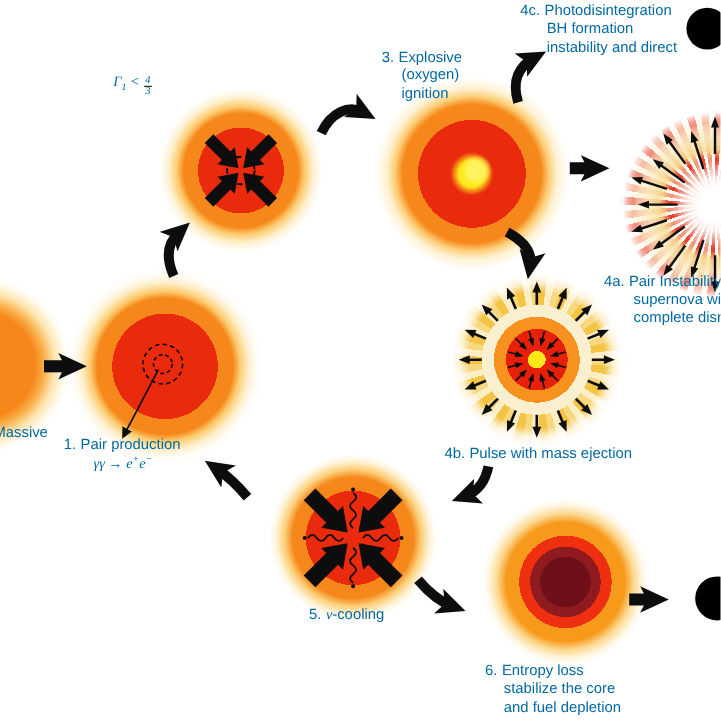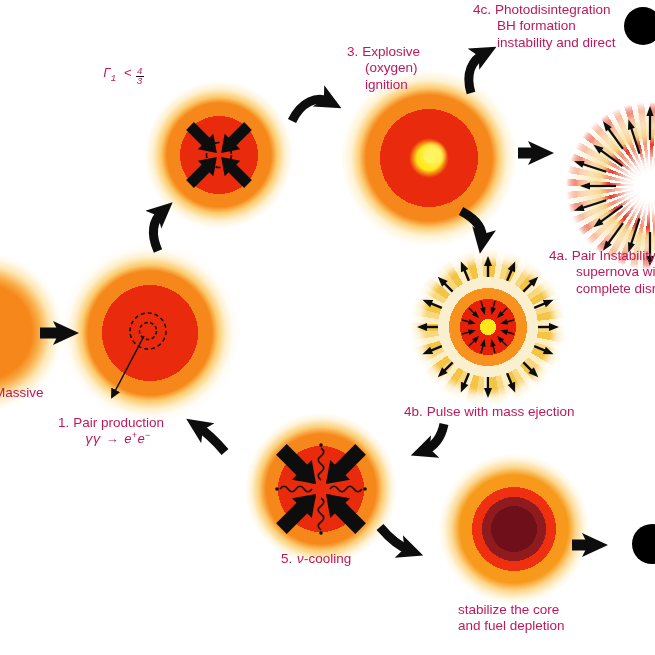--- a/index.html
+++ b/index.html
@@ -32,23 +32,23 @@
       radial-gradient(circle,rgba(255,255,255,0) 0 62px,rgba(255,255,255,.75) 70px,#ffffff 78px),
       repeating-conic-gradient(#f4c445 0 7deg,#fdeec6 7deg 13deg,#f8d87e 13deg 19deg);}
   .st-5{left:241px;top:409px;width:160px;height:160px;
     background:radial-gradient(circle,#ea2a0d 0 43px,#f6881b 43px 55px,rgba(250,185,60,.7) 62px,rgba(253,224,150,.35) 70px,rgba(255,255,255,0) 76px);}
   .st-6{left:439px;top:454px;width:150px;height:150px;
     background:radial-gradient(circle,#6f0f1a 0 23px,#8f1b1f 23px 32px,#ee2f10 32px 42px,#f79a1c 42px 54px,rgba(250,190,70,.6) 62px,rgba(253,228,160,.3) 70px,rgba(255,255,255,0) 76px);}
   .bh{position:absolute;border-radius:50%;background:#000;}
   .bh-1{left:624px;top:7px;width:38px;height:38px;}
   .bh-2{left:632px;top:524px;width:40px;height:40px;}
   
-  .lbl{position:absolute;font-size:13.5px;line-height:1.22;white-space:nowrap;color:#be185d;z-index:5;}
+  .lbl{position:absolute;font-size:13.5px;line-height:1.22;white-space:nowrap;color:#0369a1;z-index:5;}
   .num{margin-right:4px;}
-  .math{font-family:Liberation Mono, monospace;font-style:italic;font-size:13px;}
+  .math{font-family:Liberation Serif, serif;font-style:italic;font-size:13px;}
   .math sup,.math sub{font-size:9px;}
   .ind18{padding-left:18px}.ind20{padding-left:20px}.ind24{padding-left:24px}
   .ind25{padding-left:27px}.ind27{padding-left:27px}.ind17{padding-left:17px}.ind35{padding-left:35px}
   .frac{display:inline-block;vertical-align:-7px;text-align:center;line-height:1;margin-left:4px;}
   .frac .fn{display:block;font-size:9.5px;border-bottom:1px solid #111;padding:0 1px;}
   .frac .fd{display:block;font-size:9.5px;}
   svg{display:block;}
   #arrows{position:absolute;left:0;top:0;z-index:4;pointer-events:none;}
 </style>
 </head>
@@ -206,21 +206,21 @@
     <path d="M 225,452 C 214,439 206,432 197,426" stroke="#0d0d0d" stroke-width="9" fill="none" marker-end="url(#mhead)"></path>
     <path d="M 380,527 C 391,540 400,547 411,551" stroke="#0d0d0d" stroke-width="9" fill="none" marker-end="url(#mhead)"></path>
     <path d="M 572,545 L 595,545" stroke="#0d0d0d" stroke-width="11" fill="none" marker-end="url(#mhead)"></path>
     <path d="M 144,336 L 112,397" stroke="#0d0d0d" stroke-width="1.5" fill="none" marker-end="url(#mthin)"></path>
   </svg>
 
   <div class="lbl" style="left:-6px;top:385px">
     <span>Massive</span>
   </div>
 
-  <div class="lbl" style="left:58px;top:415px">
+  <div class="lbl" style="left:58px;top:396px">
     <div><span class="num">1.</span><span>Pair production</span></div>
     <div class="math ind27"><span>γγ → e</span><sup>+</sup><span>e</span><sup>−</sup></div>
   </div>
 
   <div class="lbl" style="left:68px;top:66px">
     <div class="math ind35"><span>Γ</span><sub>1</sub> <span>&lt;</span><span class="frac"><span class="fn">4</span><span class="fd">3</span></span></div>
   </div>
 
   <div class="lbl" style="left:347px;top:44px">
     <div><span class="num">3.</span><span>Explosive</span></div>
@@ -242,17 +242,18 @@
 
   <div class="lbl" style="left:404px;top:404px">
     <span class="num">4b.</span><span>Pulse with mass ejection</span>
   </div>
 
   <div class="lbl" style="left:281px;top:551px">
     <span class="num">5.</span><span class="math">ν</span><span>-cooling</span>
   </div>
 
   <div class="lbl" style="left:441px;top:602px">
+    <div><span class="num">6.</span><span>Entropy loss</span></div>
     <div class="ind17">stabilize the core</div>
     <div class="ind17">and fuel depletion</div>
   </div>
 
 </div>
 
 </body></html>

